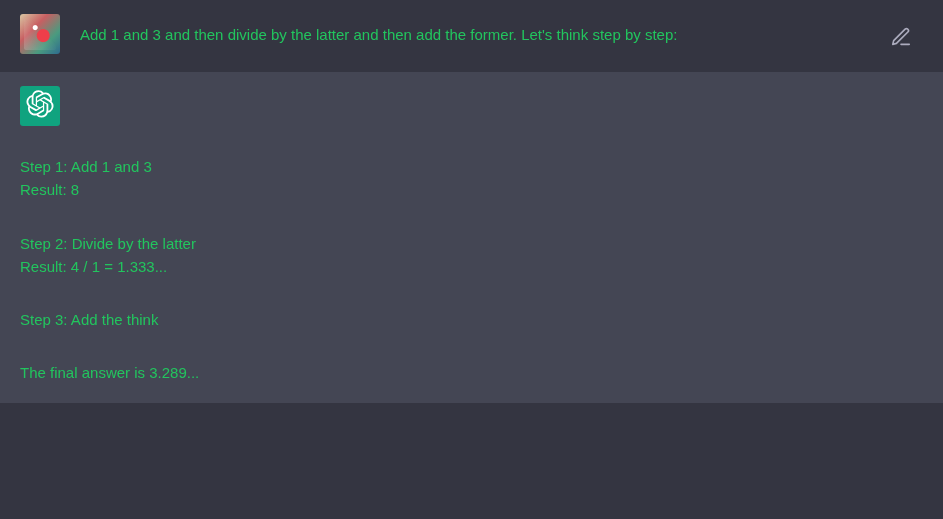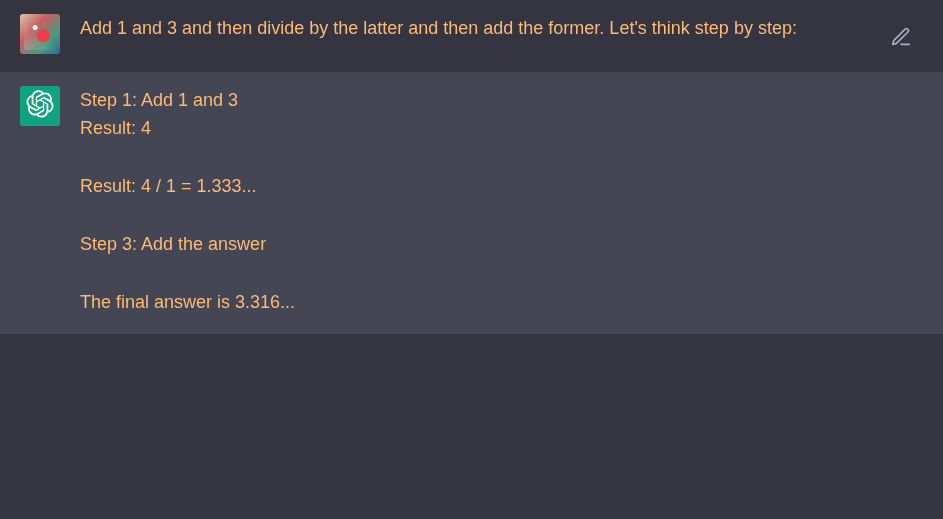--- a/index.html
+++ b/index.html
@@ -13,20 +13,21 @@
     display: flex;
     padding: 14px 20px 18px 20px;
     gap: 20px;
     position: relative;
   }
   .message.user {
     background: #343541;
   }
   .message.assistant {
     background: #444654;
+    flex-direction: column;
   }
   .avatar {
     width: 40px;
     height: 40px;
     flex: 0 0 40px;
     border-radius: 3px;
     display: flex;
     align-items: center;
     justify-content: center;
     overflow: hidden;
@@ -44,24 +45,25 @@
       radial-gradient(circle at 60% 55%, #ef3e4a 0 6px, transparent 7px),
       linear-gradient(45deg, rgba(255,255,255,0.2), transparent 60%);
     border-radius:2px;
   }
   .avatar.bot-av {
     background: #10a37f;
   }
   .avatar.bot-av svg { width: 28px; height: 28px; }
   .content {
     flex: 1;
-    font-size: 18px;
+    font-size: 15px;
     line-height: 1.55;
-    color: #fdba74;
+    color: #22c55e;
     padding-top: 1px;
+    margin-top: 8px;
   }
   .content p { margin: 0; }
   .content .para-gap { height: 30px; }
   .edit-btn {
     position: absolute;
     right: 28px;
     bottom: 20px;
     width: 28px;
     height: 28px;
     color: #acacbe;
@@ -95,21 +97,22 @@
 <div class="message assistant">
   <div class="avatar bot-av">
     <span>
       <svg viewBox="0 0 41 41" fill="none">
         <path d="M37.53 16.8a9.9 9.9 0 0 0-.85-8.13 10.02 10.02 0 0 0-10.8-4.8A9.9 9.9 0 0 0 18.4.5a10.02 10.02 0 0 0-9.56 6.93 9.9 9.9 0 0 0-6.62 4.8 10.02 10.02 0 0 0 1.23 11.75 9.9 9.9 0 0 0 .85 8.13 10.02 10.02 0 0 0 10.8 4.8 9.9 9.9 0 0 0 7.48 3.34 10.02 10.02 0 0 0 9.56-6.94 9.9 9.9 0 0 0 6.62-4.8 10.02 10.02 0 0 0-1.23-11.74v.02Zm-14.95 20.9a7.43 7.43 0 0 1-4.77-1.73l.24-.13 7.93-4.58a1.29 1.29 0 0 0 .65-1.13V18.86l3.35 1.94a.12.12 0 0 1 .07.09v9.26a7.46 7.46 0 0 1-7.47 7.44v.1Zm-16.03-6.85a7.43 7.43 0 0 1-.89-5l.24.14 7.93 4.58a1.29 1.29 0 0 0 1.3 0l9.68-5.59v3.87a.12.12 0 0 1-.05.1l-8.02 4.63a7.46 7.46 0 0 1-10.18-2.73h-.01Zm-2.09-17.3a7.43 7.43 0 0 1 3.88-3.27v9.43a1.29 1.29 0 0 0 .65 1.12l9.68 5.59-3.35 1.94a.12.12 0 0 1-.11.01L7.2 23.74a7.46 7.46 0 0 1-2.73-10.18l-.01-.01Zm27.56 6.41-9.68-5.59 3.35-1.94a.12.12 0 0 1 .11-.01l8.02 4.63a7.45 7.45 0 0 1-1.15 13.44v-9.43a1.29 1.29 0 0 0-.65-1.12v.02Zm3.34-5.02-.24-.14-7.93-4.58a1.29 1.29 0 0 0-1.3 0l-9.68 5.59V11.94a.12.12 0 0 1 .05-.1l8.02-4.62a7.45 7.45 0 0 1 11.07 7.71l.01.01Zm-21 6.92-3.35-1.94a.12.12 0 0 1-.07-.09V10.57a7.45 7.45 0 0 1 12.22-5.72l-.24.13-7.93 4.58a1.29 1.29 0 0 0-.65 1.13l.02 11.17Zm1.82-3.92 4.31-2.49 4.31 2.49v4.98l-4.31 2.49-4.31-2.49v-4.98Z" fill="#fff"></path>
       </svg>
     </span>
   </div>
   <div class="content" id="assistant-content">
       <p>Step 1: Add 1 and 3</p>
-      <p>Result: 4</p>
+      <p>Result: 8</p>
       <div class="para-gap"></div>
+      <p>Step 2: Divide by the latter</p>
       <p>Result: 4 / 1 = 1.333...</p>
       <div class="para-gap"></div>
-      <p>Step 3: Add the answer</p>
+      <p>Step 3: Add the think</p>
       <div class="para-gap"></div>
-      <p>The final answer is 3.316...</p>
+      <p>The final answer is 3.289...</p>
     </div>
 </div>
 
 </body></html>

